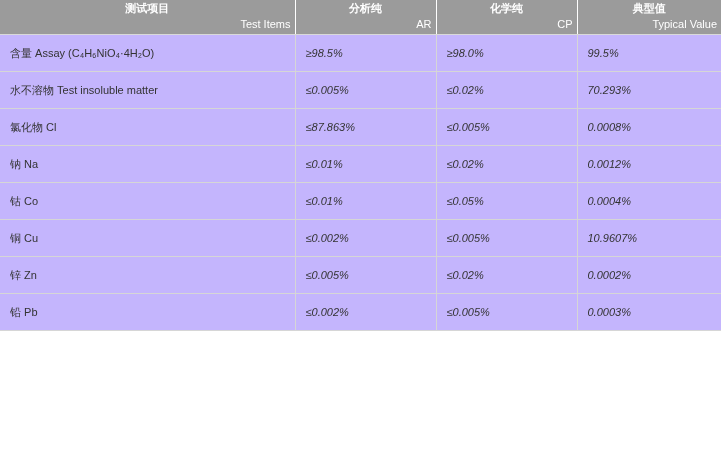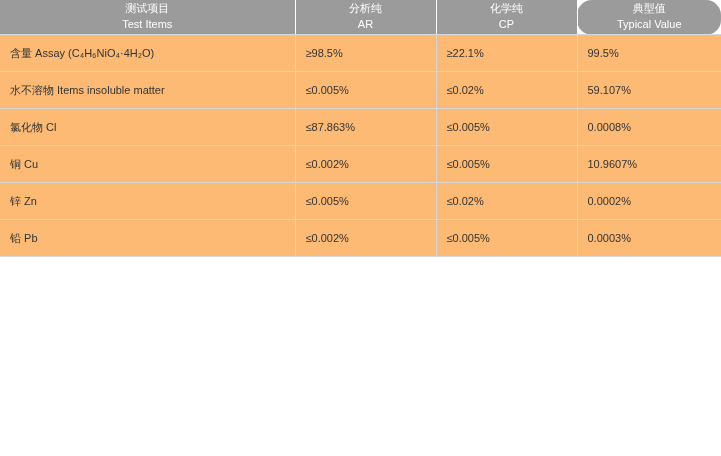--- a/index.html
+++ b/index.html
@@ -29,44 +29,45 @@
     font-weight: normal;
     font-size: 11px;
     line-height: 1.45;
     height: 34px;
     text-align: center;
     vertical-align: middle;
     border-right: 1px solid #ffffff;
     border-bottom: 1px solid #d9d9d9;
     padding: 0 4px;
   }
-  .spec-table thead th:last-child { border-right: none; border-radius: 15px; }
-  .head-line1 { display: block; }
-  .head-line2 { display: block; }
+  .spec-table thead th:last-child { border-right: none; }
+  .head-line1 { display: block; font-weight: bold; }
+  .head-line2 { display: block; text-align: right; }
 
   .spec-table tbody td {
     height: 36px;
     font-size: 11px;
     color: #333333;
     border-bottom: 1px solid #d6d6d6;
     vertical-align: middle;
     padding: 0 10px;
-    background: #fdba74;
+    background: #c4b5fd;
   }
   .spec-table tbody tr:last-child td {
     border-bottom: 1px solid #d6d6d6;
   }
   td.col-item {
     padding-left: 8px;
     white-space: nowrap;
     border-right: 1px solid #d6d6d6;
   }
   td.col-val {
     padding-left: 12px;
     border-right: 1px solid #d6d6d6;
+    font-style: italic;
   }
   td.col-val.last { border-right: none; }
   .table-wrap {
     border-top: 0;
   }
 </style>
 </head>
 <body>
 
 <div class="table-wrap">
@@ -94,34 +95,46 @@
         <th>
           <span class="head-line1">典型值</span>
           <span class="head-line2">Typical Value</span>
         </th>
       </tr>
     </thead>
     <tbody>
       <tr>
         <td class="col-item">含量 Assay (C₄H₆NiO₄·4H₂O)</td>
         <td class="col-val">≥98.5%</td>
-        <td class="col-val">≥22.1%</td>
+        <td class="col-val">≥98.0%</td>
         <td class="col-val last">99.5%</td>
       </tr>
       <tr>
-        <td class="col-item">水不溶物  Items insoluble matter</td>
+        <td class="col-item">水不溶物  Test insoluble matter</td>
         <td class="col-val">≤0.005%</td>
         <td class="col-val">≤0.02%</td>
-        <td class="col-val last">59.107%</td>
+        <td class="col-val last">70.293%</td>
       </tr>
       <tr>
         <td class="col-item">氯化物  Cl</td>
         <td class="col-val">≤87.863%</td>
         <td class="col-val">≤0.005%</td>
         <td class="col-val last">0.0008%</td>
+      </tr>
+      <tr>
+        <td class="col-item">钠  Na</td>
+        <td class="col-val">≤0.01%</td>
+        <td class="col-val">≤0.02%</td>
+        <td class="col-val last">0.0012%</td>
+      </tr>
+      <tr>
+        <td class="col-item">钴  Co</td>
+        <td class="col-val">≤0.01%</td>
+        <td class="col-val">≤0.05%</td>
+        <td class="col-val last">0.0004%</td>
       </tr>
       <tr>
         <td class="col-item">铜  Cu</td>
         <td class="col-val">≤0.002%</td>
         <td class="col-val">≤0.005%</td>
         <td class="col-val last">10.9607%</td>
       </tr>
       <tr>
         <td class="col-item">锌  Zn</td>
         <td class="col-val">≤0.005%</td>

